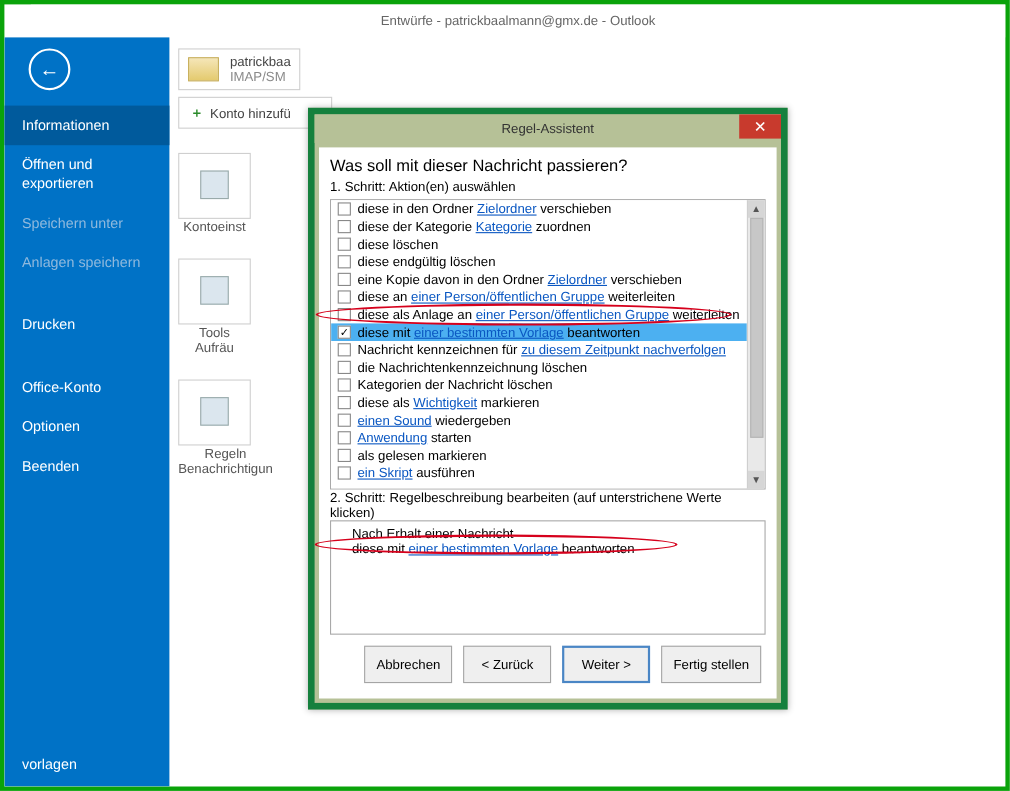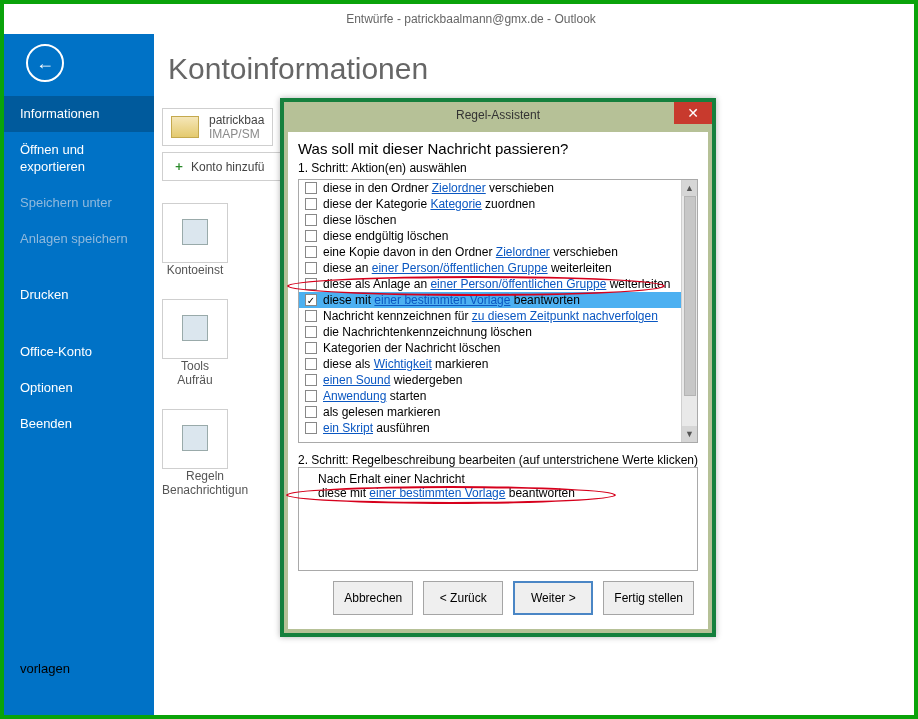--- a/index.html
+++ b/index.html
@@ -25,39 +25,39 @@
   .acct-icon { width:28px; height:22px; background:linear-gradient(#f5e6b8,#e4ca6e); border:1px solid #c4a94e; display:flex;align-items:center;justify-content:center; }
   .add-acct { border:1px solid #cfcfcf; background:#fff; padding:5px 10px; font-size:12px; display:flex; align-items:center; gap:6px; cursor:pointer; }
   .plus { color:#2a8a2a; font-weight:bold; }
 
   .section { display:flex; gap:14px; margin-top:22px; align-items:flex-start; }
   .big-btn { width:66px; height:60px; border:1px solid #cfcfcf; background:#fff; display:flex; flex-direction:column; align-items:center; justify-content:center; }
   .big-btn .ic { width:26px; height:26px; border:1px solid #9aa; background:#dbe6ee; margin-bottom:2px; }
   .sec-label { font-size:12px; color:#555; text-align:center; }
 
   
-  .dialog { position:absolute; left:276px; top:94px; width:436px; background:#b6c197; border:4px solid #15803d; box-shadow:0 0 6px rgba(0,0,0,.3); font-size:12px; }
+  .dialog { position:absolute; left:276px; top:94px; width:436px; background:#b6c197; border:6px solid #15803d; box-shadow:0 0 6px rgba(0,0,0,.3); font-size:12px; }
   .dlg-title { height:26px; background:#b6c197; display:flex; align-items:center; justify-content:center; color:#333; font-size:12px; }
   .dlg-close { position:absolute; top:0; right:0; width:38px; height:22px; background:#c83a2d; color:#fff; display:flex; align-items:center; justify-content:center; cursor:pointer; font-size:14px; }
   .dlg-body { background:#fff; margin:4px; padding:8px 10px 10px 10px; }
   .q-head { font-size:15px; margin-bottom:4px; }
   .step1 { font-size:12px; margin-bottom:4px; }
 
   .action-list { border:1px solid #a9a9a9; height:264px; position:relative; }
   .action-inner { position:absolute; left:0; top:0; right:16px; bottom:0; overflow:hidden; background:#fff; }
   .action-scroll { position:absolute; right:0; top:0; width:16px; height:100%; background:#e9e9e9; border-left:1px solid #cfcfcf; }
   .scroll-btn { height:16px; background:#d6d6d6; text-align:center; font-size:9px; line-height:16px; color:#555; }
   .scroll-thumb { position:absolute; top:16px; left:2px; width:12px; height:200px; background:#c7c7c7; border:1px solid #b4b4b4; }
 
   .row { display:flex; align-items:center; gap:6px; padding:1px 6px; white-space:nowrap; }
   .row.selected { background:#4cb0f1; }
   .cb { width:12px; height:12px; border:1px solid #888; background:#fff; display:inline-flex; align-items:center; justify-content:center; font-size:10px; color:#000; cursor:pointer; }
   .hl { color:#0a57c2; text-decoration:underline; cursor:pointer; }
 
-  .step2 { margin-top:10px; }
+  .step2 { }
   .desc-box { border:1px solid #a9a9a9; height:104px; padding:4px 19px; background:#fff; position:relative; }
   .desc-line1 { }
   .desc-line2 { }
 
   .btn-row { display:flex; justify-content:flex-end; gap:10px; padding:10px 4px 4px 4px; }
   .dbtn { min-width:80px; height:34px; background:#efefef; border:1px solid #a5a5a5; font-size:12px; padding:0 10px; cursor:pointer; }
   .dbtn.primary { border:2px solid #4a86c5; }
 
   .ellipse { position:absolute; border:2px solid #d6001c; border-radius:50%; pointer-events:none; }
   .ell1 { left:283px; top:272px; width:378px; height:20px; }
@@ -79,25 +79,24 @@
           <div class="side-item disabled">Speichern unter</div>
           <div class="side-item disabled">Anlagen speichern</div>
           <div style="height: 20px;"></div>
           <div class="side-item">Drucken</div>
           <div style="height: 20px;"></div>
           <div class="side-item">Office-Konto</div>
           <div class="side-item">Optionen</div>
           <div class="side-item">Beenden</div>
         </div>
       <div class="side-spacer"></div>
-      <div class="side-item" style="padding-bottom:38px;color:#000000;">vorlagen</div>
+      <div class="side-item" style="padding-bottom:12px;color:#ffffff;">vorlagen</div>
     </div>
 
     <div class="main">
-      <div class="page-title">Kontoinformationen</div>
 
       <div class="acct-row">
         <div class="acct-box">
           <span class="acct-icon"></span>
           <span>
             <span>patrickbaa</span><br>
             <span style="color:#8a8a8a;">IMAP/SM</span>
           </span>
         </div>
       </div>

